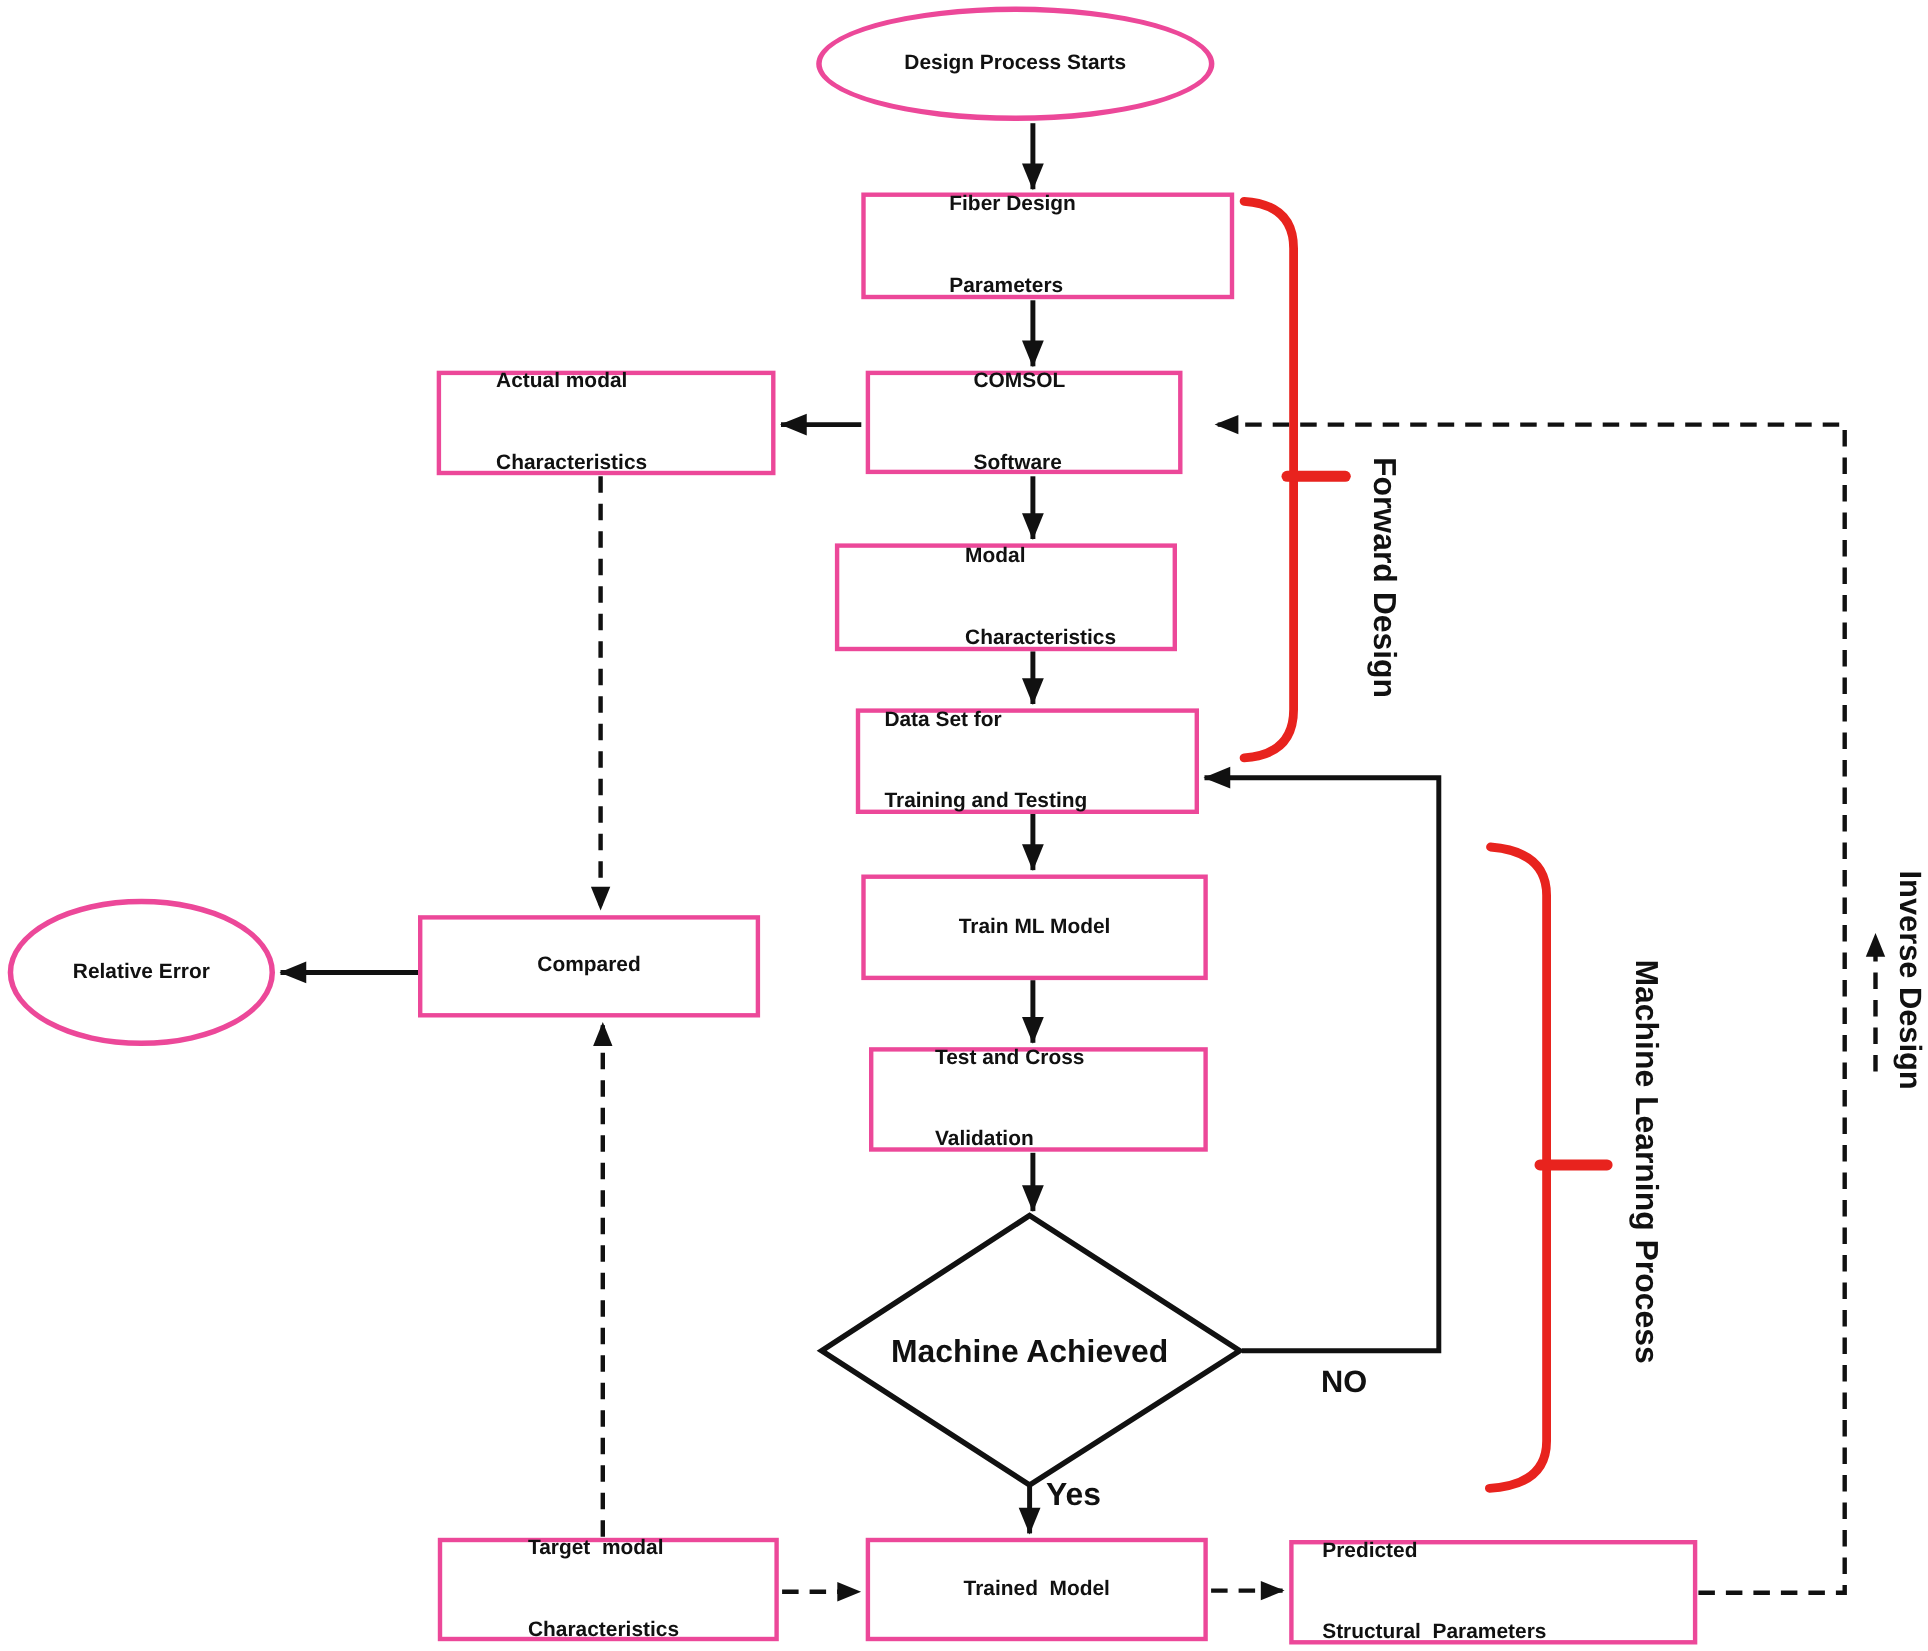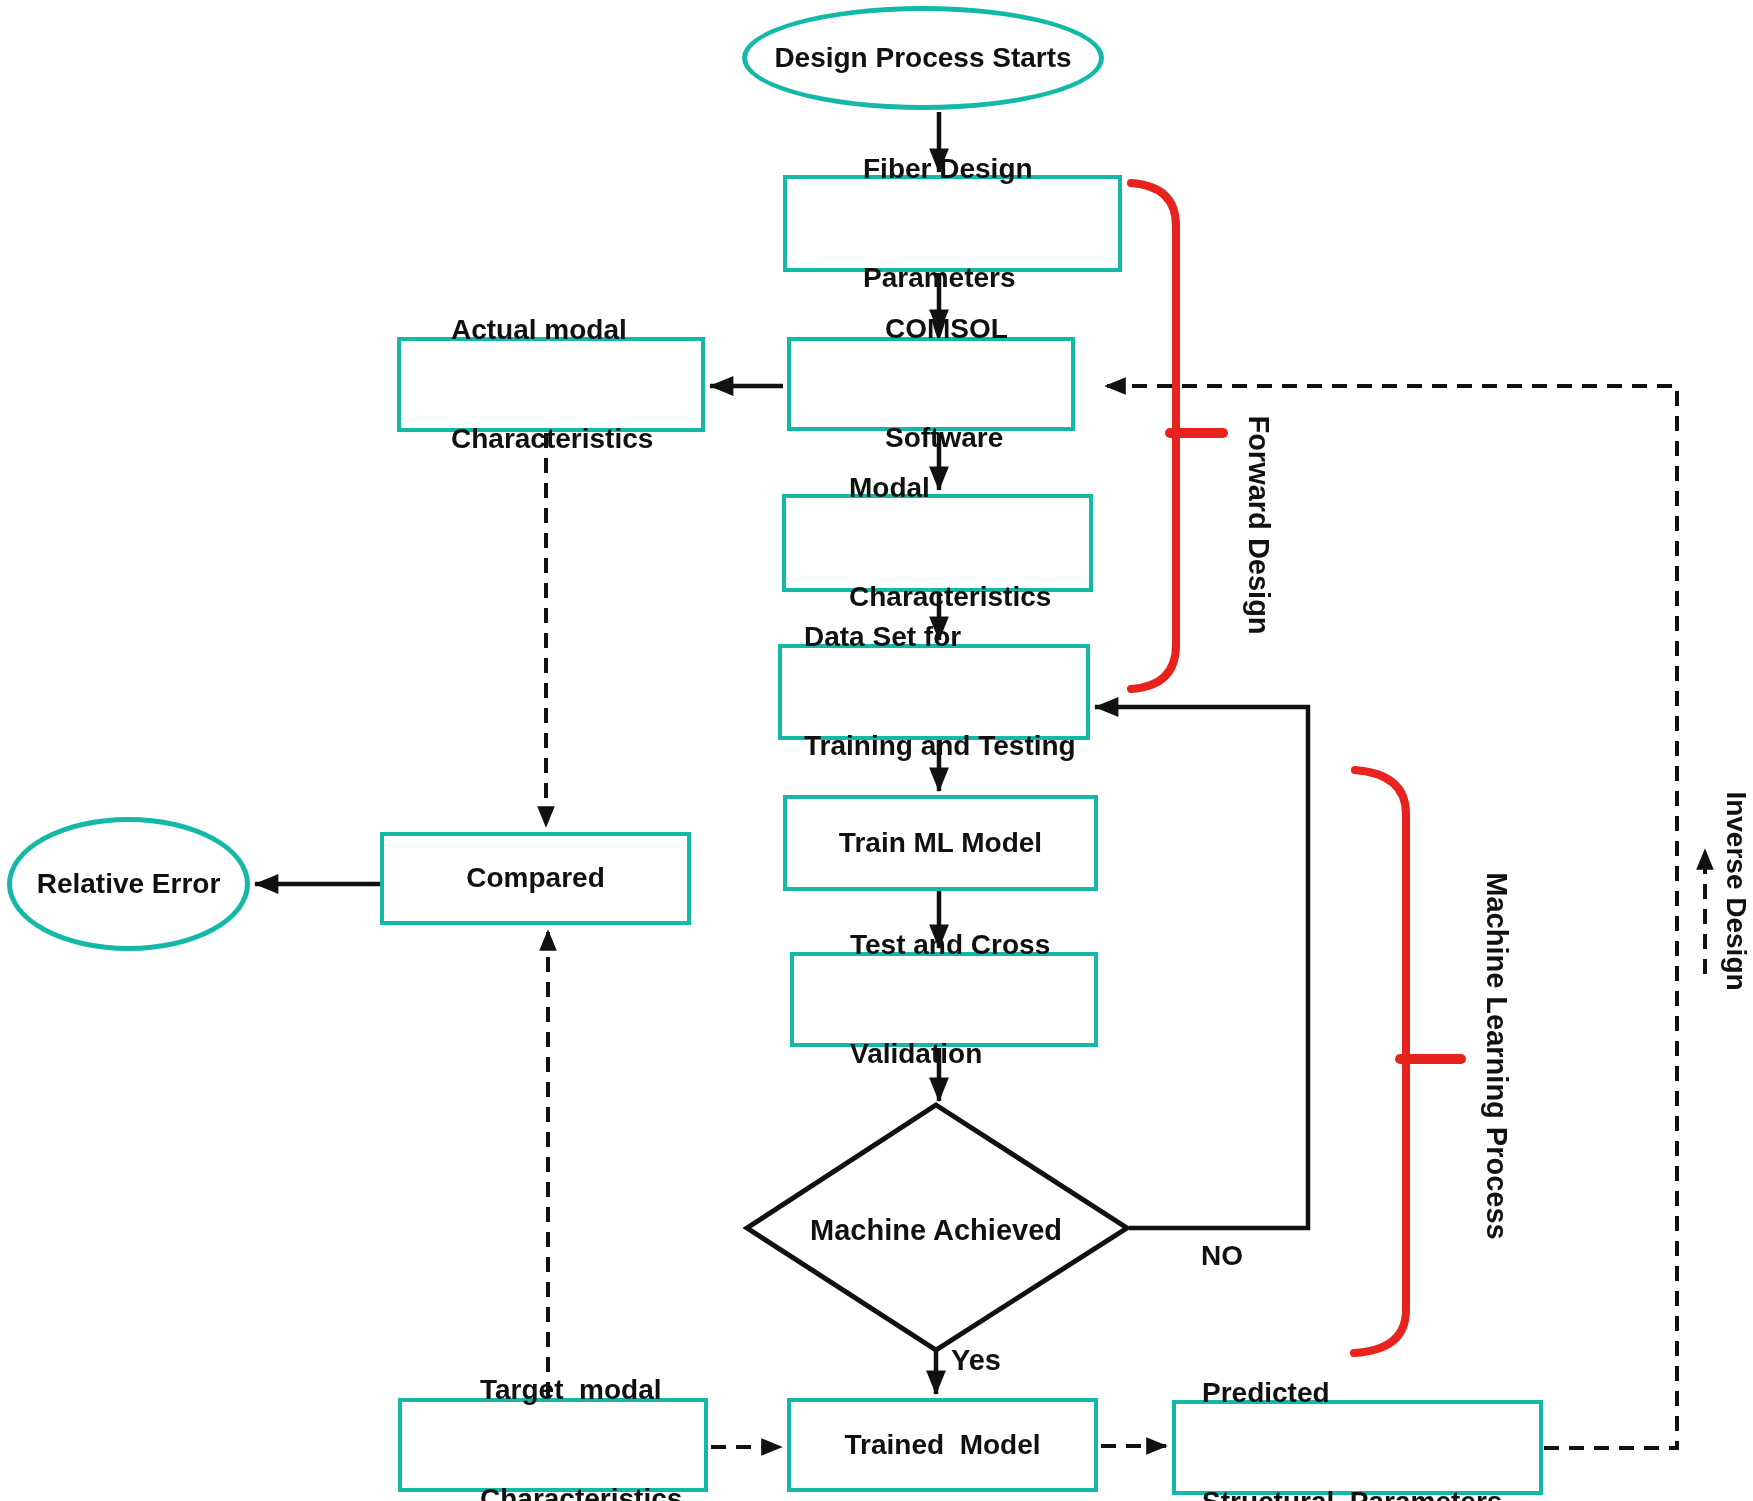--- a/index.html
+++ b/index.html
@@ -19,25 +19,25 @@
   }
   .layer {
     position: absolute;
     left: 0;
     top: 0;
     pointer-events: none;
   }
   .node {
     position: absolute;
     box-sizing: border-box;
-    border: 4px solid #14b8a6;
+    border: 4px solid #ec4899;
     background: #ffffff;
     display: flex;
     align-items: center;
-    font-size: 28px;
+    font-size: 19px;
     line-height: 1.3;
   }
   .node.center { justify-content: center; text-align: center; }
   .node .lbl { white-space: pre-wrap; }
   .node .lbl span { display: block; }
   .ellipse {
     border-radius: 50%;
     border-width: 5px;
     justify-content: center;
     text-align: center;
@@ -121,21 +121,21 @@
     </span>
   </div>
 
   <div class="node" style="left:787px; top:337px; width:288px; height:94px; padding-left:94px;">
     <span class="lbl">
       <span>COMSOL</span>
       <span>Software</span>
     </span>
   </div>
 
-  <div class="node" style="left:782px; top:494px; width:311px; height:98px; padding-left:63px;">
+  <div class="node" style="left:759px; top:494px; width:311px; height:98px; padding-left:63px;justify-content:center;">
     <span class="lbl">
       <span>Modal</span>
       <span>Characteristics</span>
     </span>
   </div>
 
   <div class="node" style="left:778px; top:644px; width:312px; height:96px; padding-left:22px;">
     <span class="lbl">
       <span>Data Set for</span>
       <span>Training and Testing</span>

